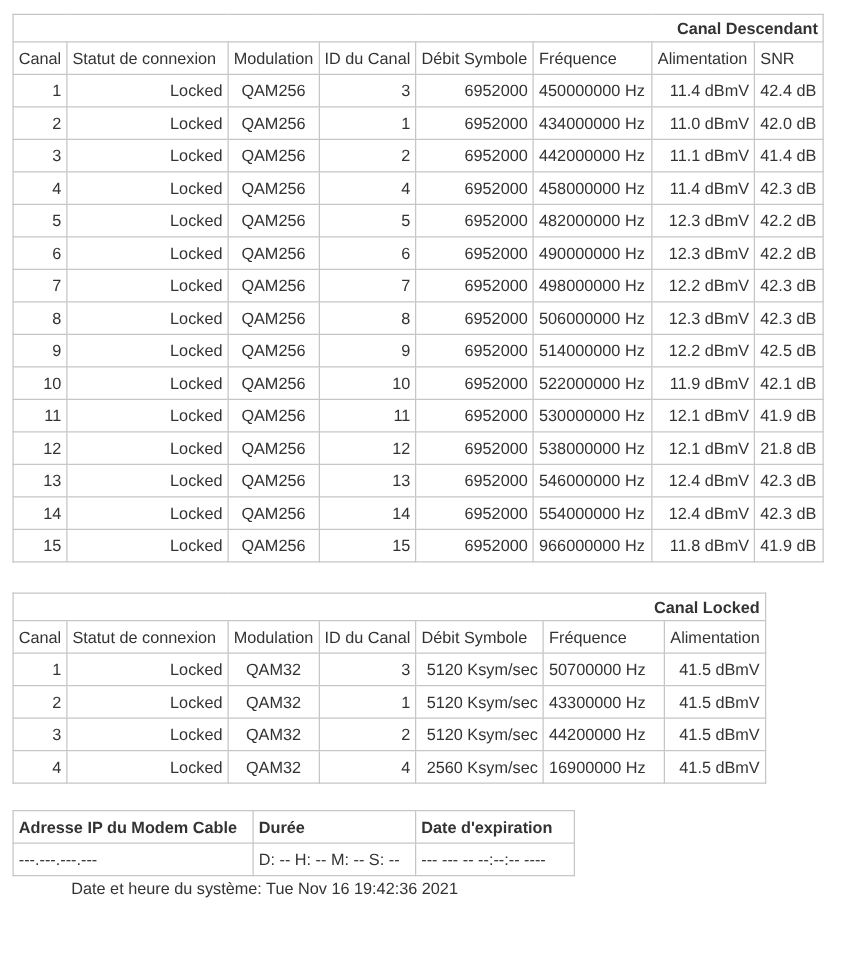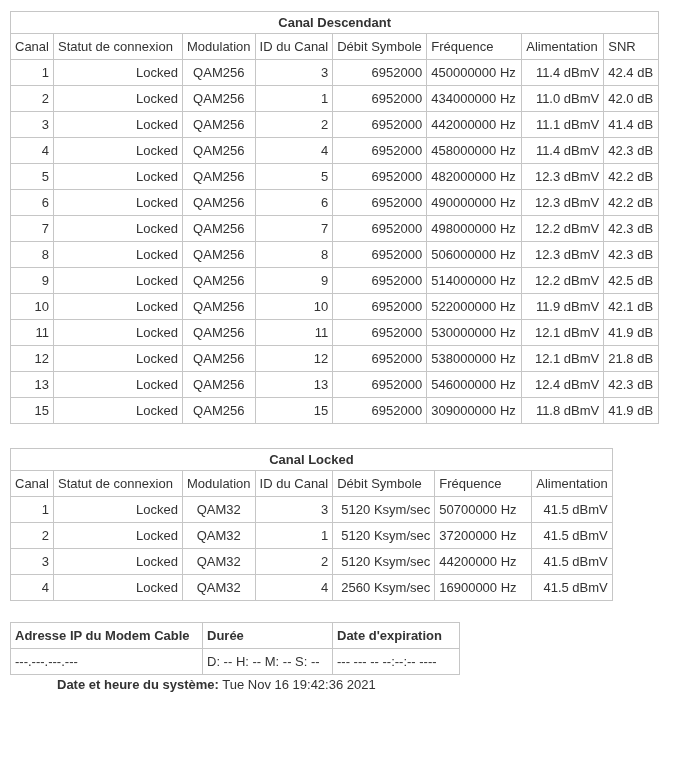--- a/index.html
+++ b/index.html
@@ -23,21 +23,21 @@
   th, td {
     border: 1px solid #c6c6c6;
     padding: 5px 4px;
     font-weight: normal;
     text-align: left;
     white-space: nowrap;
     line-height: 15px;
   }
   tr.title-row th {
     font-weight: bold;
-    text-align: center;
+    text-align: right;
     padding: 3px 4px;
   }
   #downstream { margin-bottom: 24px; }
   #upstream   { margin-bottom: 21px; }
   #lease      { }
 
   #lease thead th { font-weight: bold; }
 
   
   #downstream tbody td:nth-child(1),
@@ -67,21 +67,21 @@
   col.c97  { width: 97px; }
   col.c80  { width: 80px; }
   col.c192 { width: 192px; }
   col.c130 { width: 130px; }
   col.c127 { width: 127px; }
 
   .footer-line {
     margin-top: 2px;
     white-space: nowrap;
   }
-  .footer-line .label { font-weight: bold; padding-left: 47px; }
+  .footer-line .label { font-weight: normal; padding-left: 47px; }
 </style>
 </head>
 <body>
 
 <div class="page">
 
   <table id="downstream">
     <colgroup>
       <col class="c36">
         <col class="c129">
@@ -232,26 +232,36 @@
           <td>13</td>
           <td>Locked</td>
           <td>QAM256</td>
           <td>13</td>
           <td>6952000</td>
           <td>546000000 Hz</td>
           <td>12.4 dBmV</td>
           <td>42.3 dB</td>
         </tr>
         <tr>
+          <td>14</td>
+          <td>Locked</td>
+          <td>QAM256</td>
+          <td>14</td>
+          <td>6952000</td>
+          <td>554000000 Hz</td>
+          <td>12.4 dBmV</td>
+          <td>42.3 dB</td>
+        </tr>
+        <tr>
           <td>15</td>
           <td>Locked</td>
           <td>QAM256</td>
           <td>15</td>
           <td>6952000</td>
-          <td>309000000 Hz</td>
+          <td>966000000 Hz</td>
           <td>11.8 dBmV</td>
           <td>41.9 dB</td>
         </tr>
       </tbody>
     </table>
 
   <table id="upstream">
     <colgroup>
       <col class="c36">
         <col class="c129">
@@ -284,21 +294,21 @@
           <td>5120 Ksym/sec</td>
           <td>50700000 Hz</td>
           <td>41.5 dBmV</td>
         </tr>
         <tr>
           <td>2</td>
           <td>Locked</td>
           <td>QAM32</td>
           <td>1</td>
           <td>5120 Ksym/sec</td>
-          <td>37200000 Hz</td>
+          <td>43300000 Hz</td>
           <td>41.5 dBmV</td>
         </tr>
         <tr>
           <td>3</td>
           <td>Locked</td>
           <td>QAM32</td>
           <td>2</td>
           <td>5120 Ksym/sec</td>
           <td>44200000 Hz</td>
           <td>41.5 dBmV</td>

